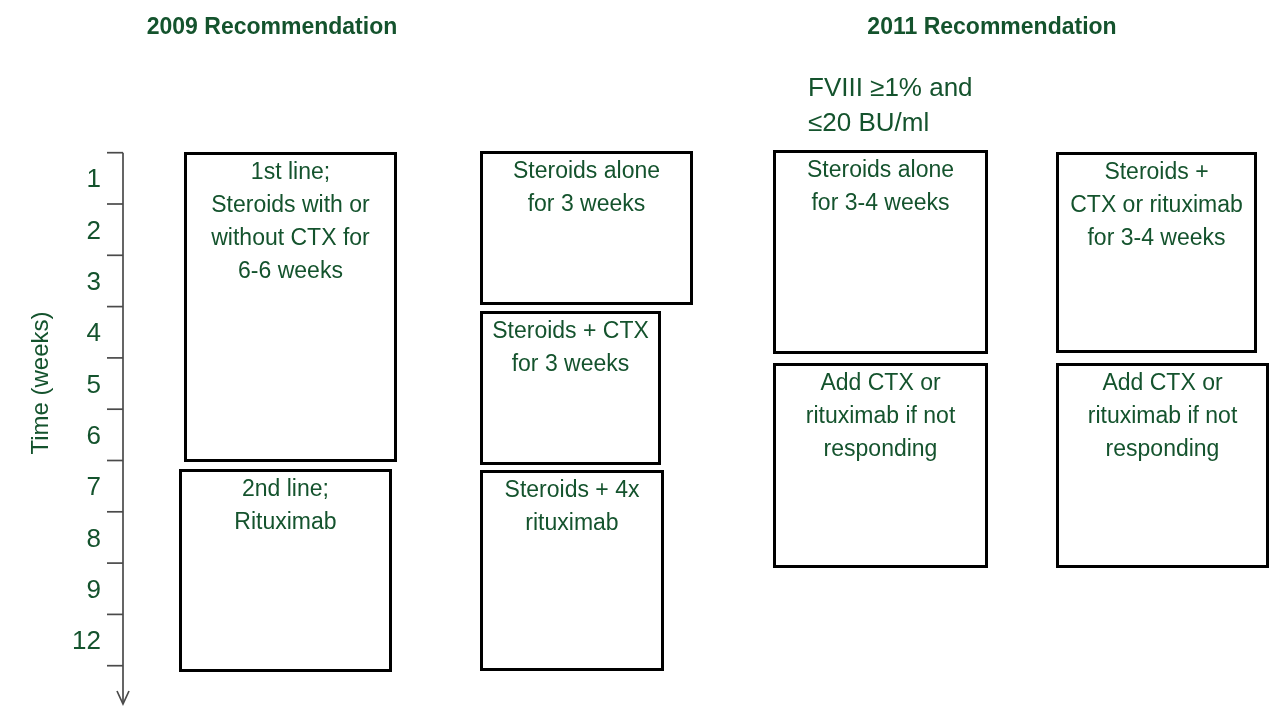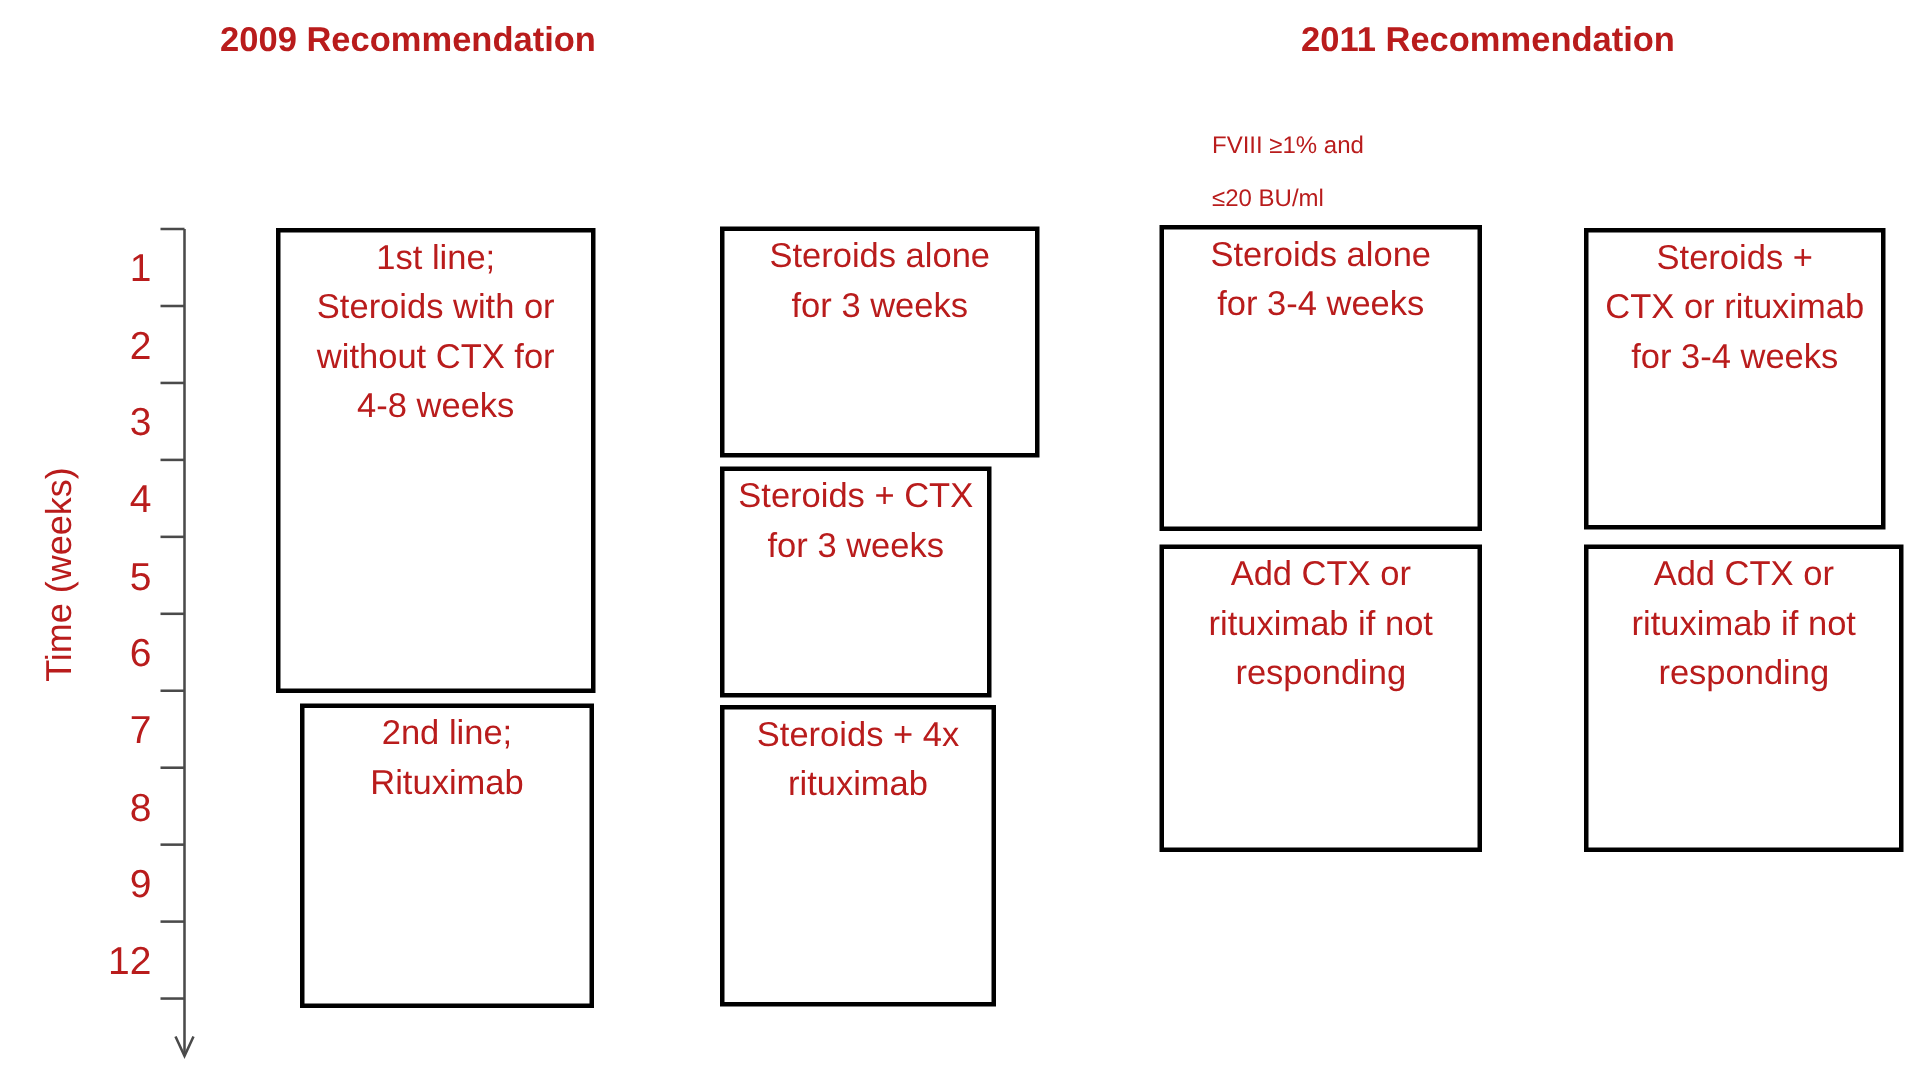--- a/index.html
+++ b/index.html
@@ -2,36 +2,36 @@
 <html><head>
 <meta charset="utf-8">
 <style>
   html, body { margin: 0; padding: 0; background: #ffffff; }
   .canvas {
     position: relative;
     width: 1280px;
     height: 720px;
     background: #ffffff;
     font-family: "Liberation Sans", sans-serif;
-    color: #b91c1c;
+    color: #14532d;
     overflow: hidden;
   }
   .col-header {
     position: absolute;
     top: 12px;
     transform: translateX(-50%);
     font-weight: bold;
     font-size: 23px;
     line-height: 28px;
     white-space: nowrap;
   }
   .subheader {
     position: absolute;
-    top: 80px;
-    font-size: 16px;
+    top: 70px;
+    font-size: 26px;
     line-height: 35px;
     white-space: pre-line;
   }
   .pbox {
     position: absolute;
     border: 3px solid #000000;
     background: #ffffff;
     box-sizing: border-box;
     display: flex;
     justify-content: center;
@@ -105,23 +105,23 @@
   <div class="tick-label" style="top:522px">8</div>
   <div class="tick-label" style="top:573px">9</div>
   <div class="tick-label" style="top:624px">12</div>
 
   <div class="axis-title">Time (weeks)</div>
 
   <div class="pbox" style="left:184px; top:152px; width:213px; height:310px">
     <span class="boxtext">1st line;
 Steroids with or
 without CTX for
-4-8 weeks</span>
+6-6 weeks</span>
   </div>
-  <div class="pbox" style="left:200px; top:469px; width:196px; height:203px">
+  <div class="pbox" style="left:179px; top:469px; width:213px; height:203px">
     <span class="boxtext">2nd line;
 Rituximab</span>
   </div>
 
   <div class="pbox" style="left:480px; top:151px; width:213px; height:154px">
     <span class="boxtext">Steroids alone
 for 3 weeks</span>
   </div>
   <div class="pbox" style="left:480px; top:311px; width:181px; height:154px">
     <span class="boxtext">Steroids + CTX

